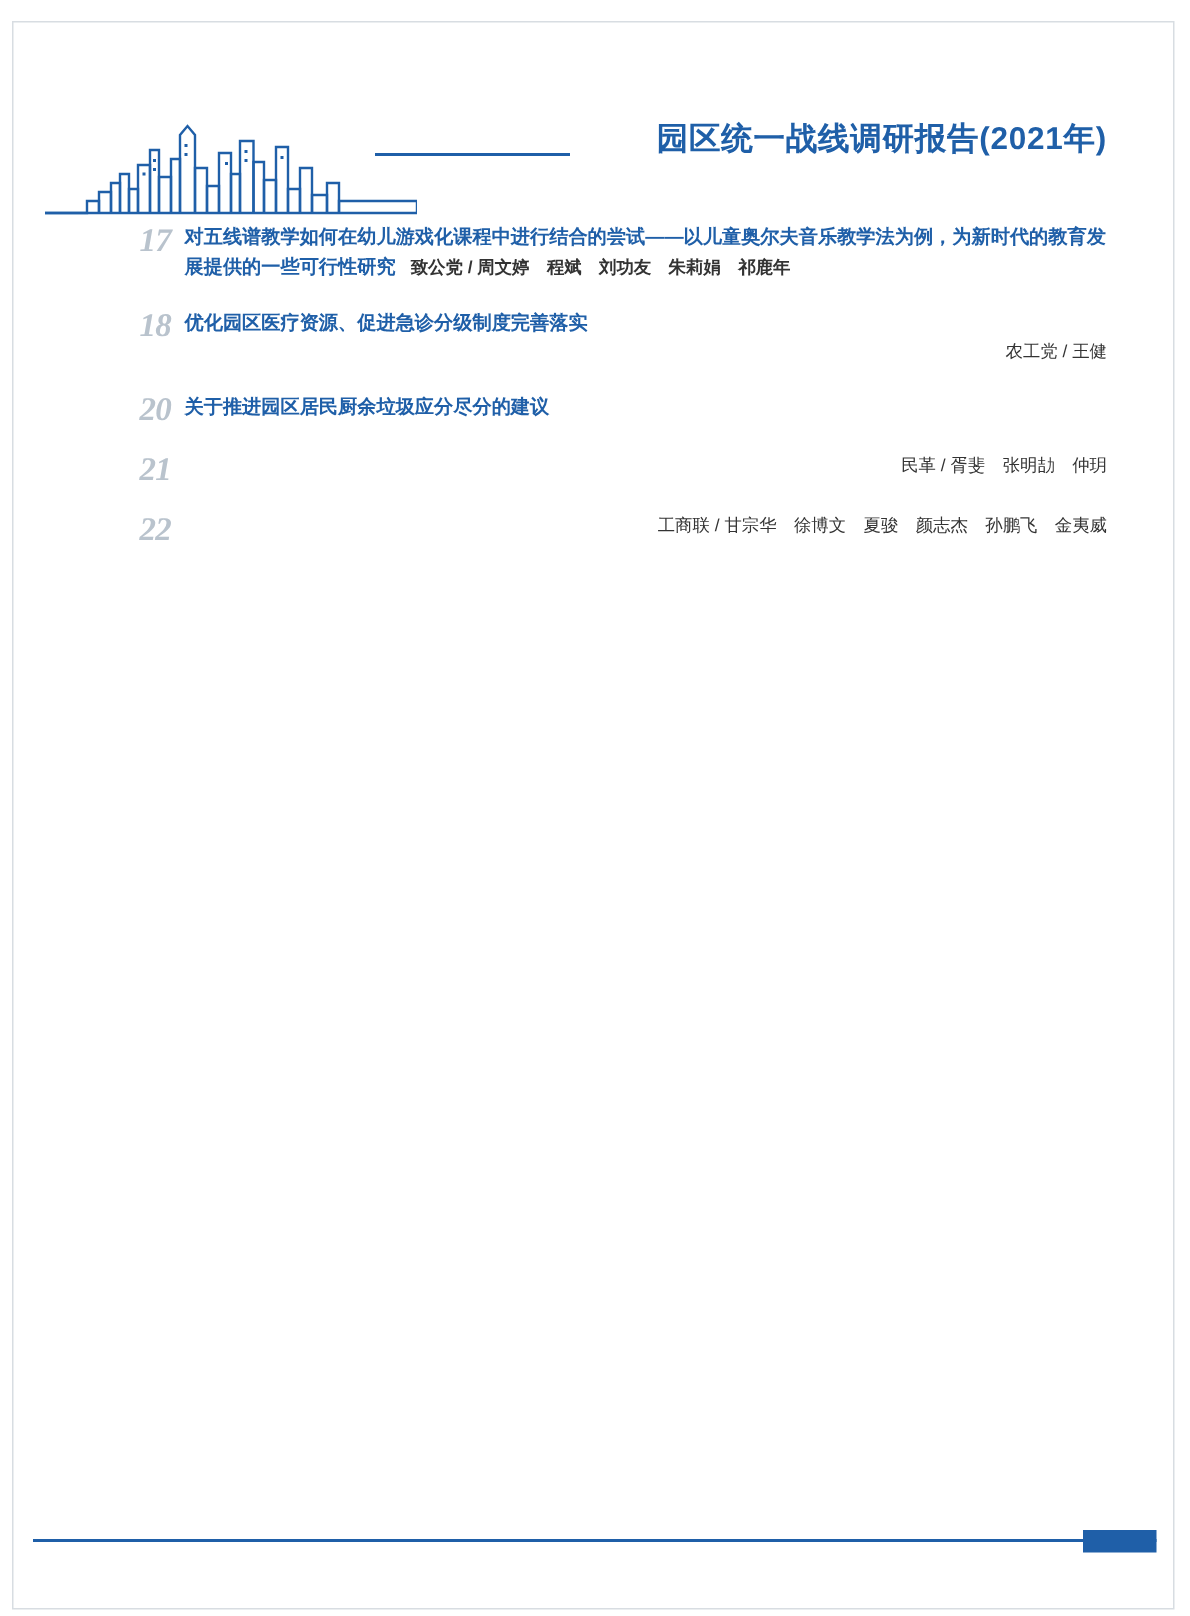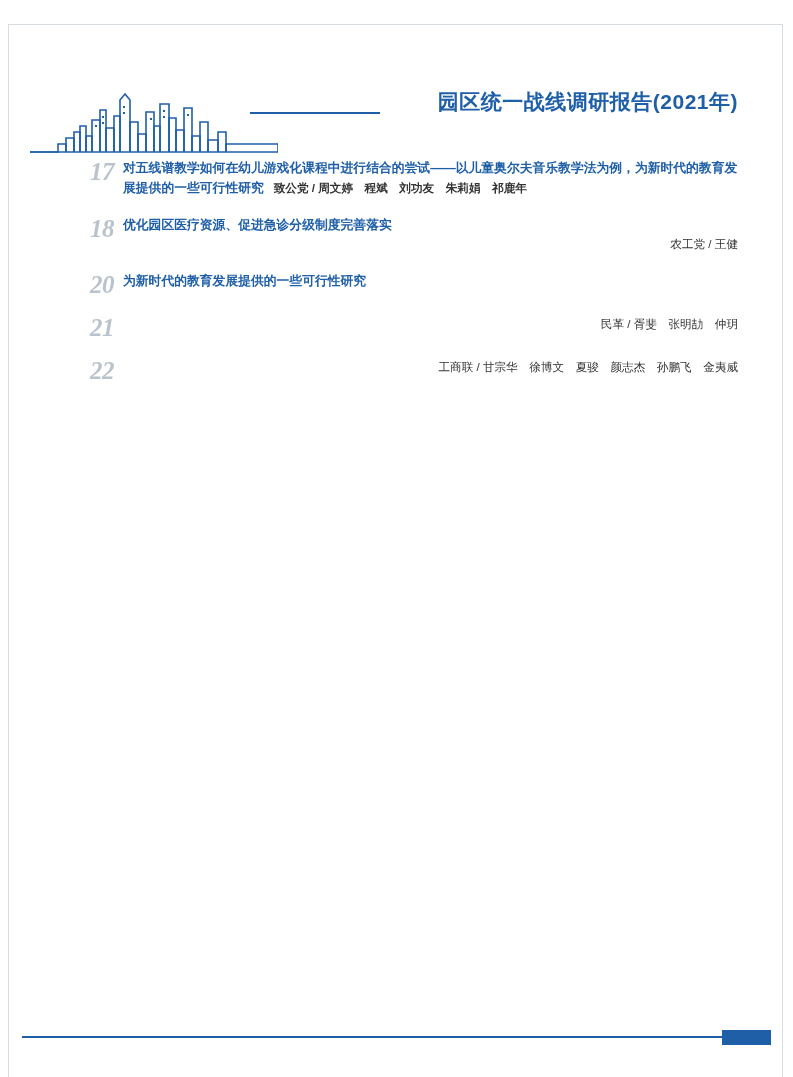--- a/index.html
+++ b/index.html
@@ -11,21 +11,21 @@
     height: 1077px;
     background: #ffffff;
     font-family: "Liberation Sans", sans-serif;
     position: relative;
     overflow: hidden;
   }
 
   .page {
     position: absolute;
     left: 0;
-    top: 16px;
+    top: 6px;
     width: 793px;
     height: 889px;
     background: #ffffff;
   }
 
   
   .header {
     position: absolute;
     left: 0;
     top: 40px;
@@ -73,21 +73,21 @@
     display: flex;
     align-items: flex-start;
     margin-bottom: 17px;
   }
 
   .entry-num {
     width: 36px;
     flex: 0 0 36px;
     text-align: right;
     font-family: "Liberation Serif", serif;
-    font-size: 25px;
+    font-size: 22px;
     font-weight: bold;
     font-style: italic;
     color: #b9c3cd;
     line-height: 1;
     padding-top: 1px;
     margin-right: 9px;
     letter-spacing: -0.5px;
   }
 
   .entry-body {
@@ -217,21 +217,21 @@
       <div class="entry-body">
         <div class="entry-title">优化园区医疗资源、促进急诊分级制度完善落实</div>
         <div class="entry-authors">农工党 / 王健</div>
       </div>
     </div>
 
 
     <div class="toc-entry">
       <div class="entry-num">20</div>
       <div class="entry-body">
-        <div class="entry-title">为新时代的教育发展提供的一些可行性研究</div>
+        <div class="entry-title">关于推进园区居民厨余垃圾应分尽分的建议</div>
       </div>
     </div>
 
     <div class="toc-entry">
       <div class="entry-num">21</div>
       <div class="entry-body">
         <div class="entry-authors">民革 / 胥斐　张明劼　仲玥</div>
       </div>
     </div>
 

